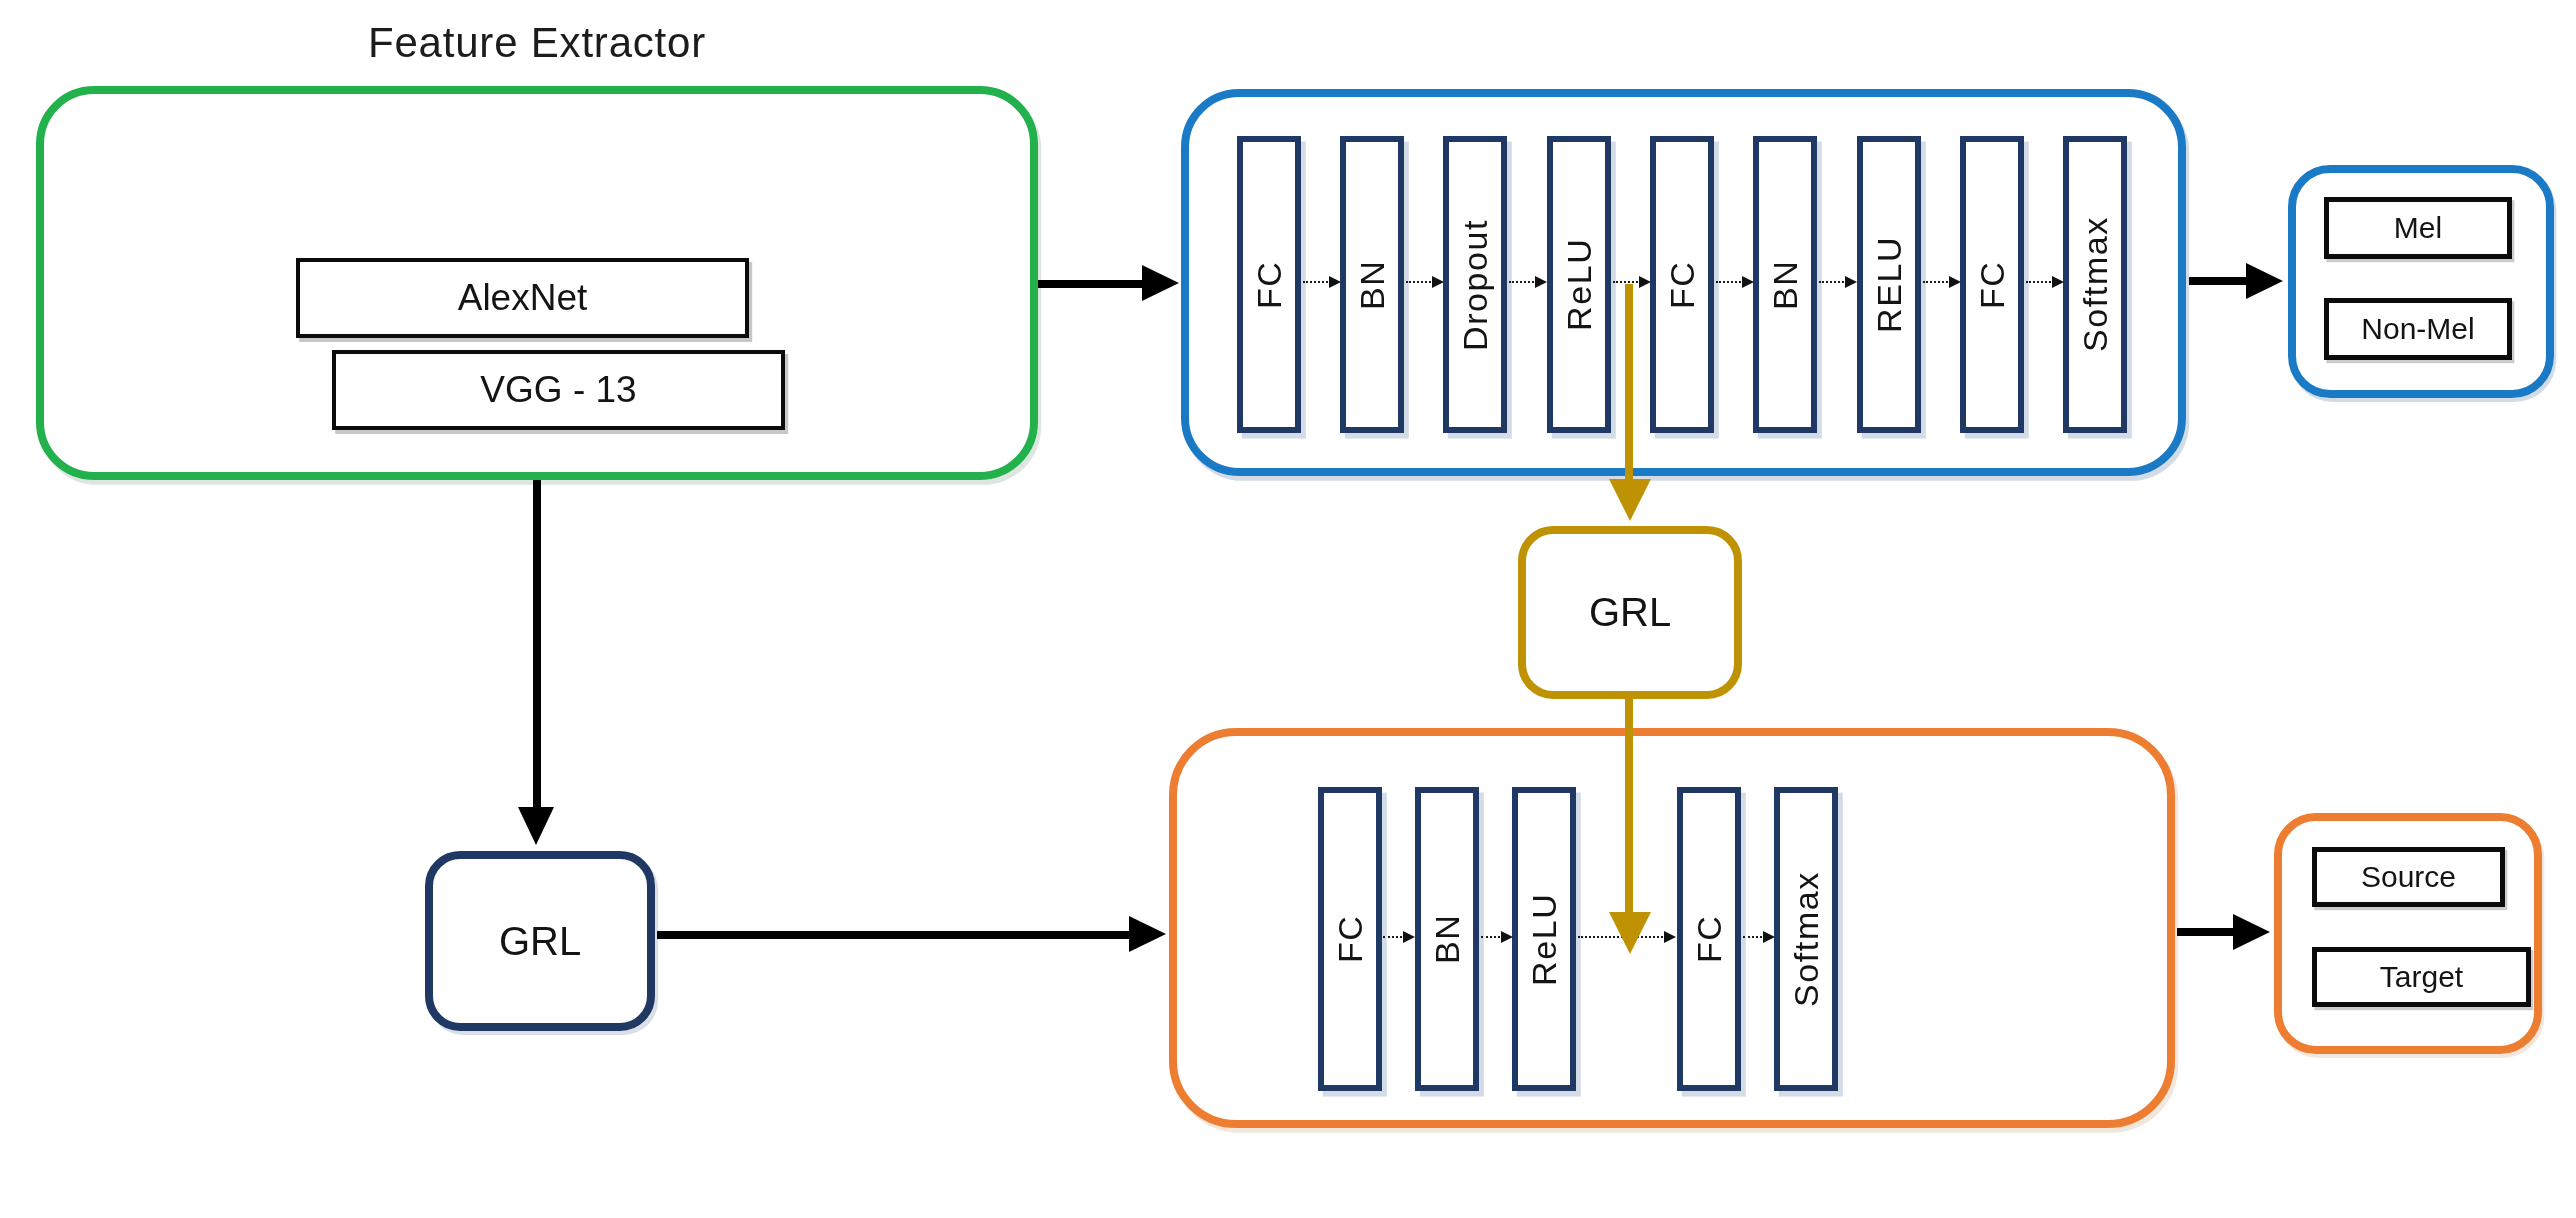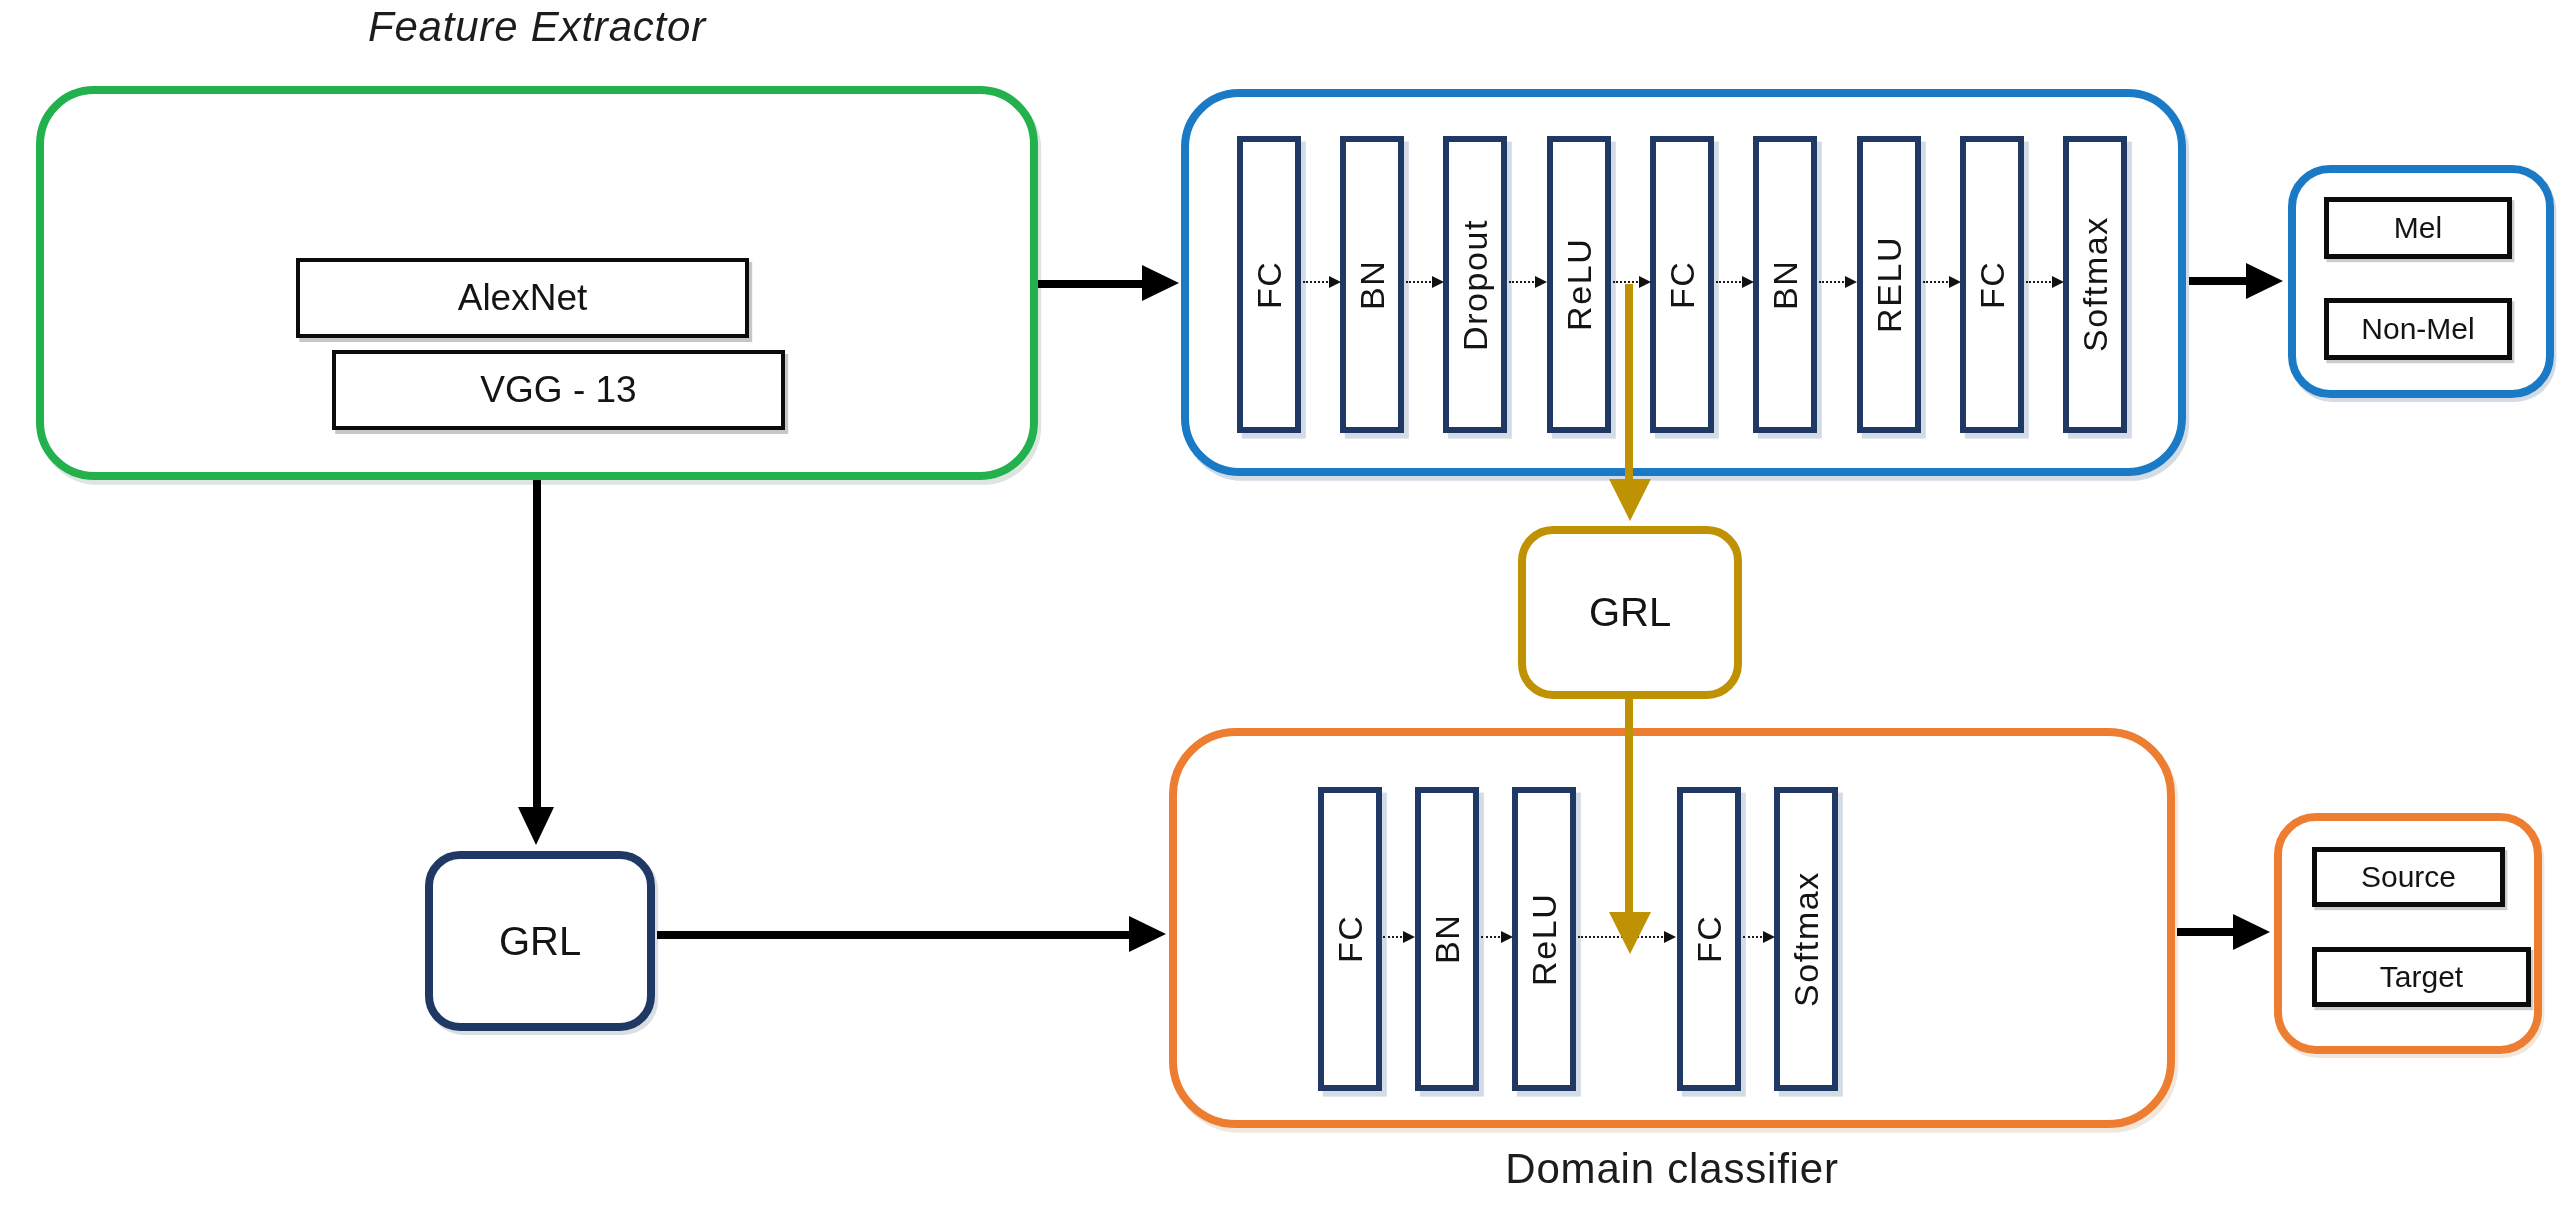--- a/index.html
+++ b/index.html
@@ -1,21 +1,21 @@
 <!DOCTYPE html>
 <html style="font-size:12.8px"><head>
 <meta charset="utf-8">
 <style>
   html,body{margin:0;padding:0;background:#ffffff;}
   body{font-family:"Liberation Sans", sans-serif;}
   .canvas{position:relative;width:2576px;height:1218px;background:#ffffff;overflow:hidden;}
 
   
   .title{position:absolute;text-align:center;font-size:42px;color:#1c1c1c;letter-spacing:0.8px;}
-  .t-fe{left:36px;top:3px;width:1002px;font-style:italic;}
+  .t-fe{left:36px;top:19px;width:1002px;}
   .t-lp{left:1181px;top:12.8px;width:1005px;}
   .t-dc{left:1169px;top:1145px;width:1006px;}
 
   
   .cbox{position:absolute;box-sizing:border-box;background:transparent;z-index:1;}
   .c-green{left:36px;top:86px;width:1002px;height:394px;border:8px solid #23B14D;border-radius:58px;box-shadow:3.2px 4.8px 0 rgba(120,150,130,0.25);}
   .c-lp{left:1181px;top:89px;width:1005px;height:387px;border:8px solid #1B7AC6;border-radius:58px;box-shadow:3.2px 4.8px 0 rgba(110,140,170,0.30);}
   .c-mel{left:2288px;top:165px;width:266px;height:233px;border:8px solid #1B7AC6;border-radius:42px;box-shadow:2.4px 4px 0 rgba(110,140,170,0.30);}
   .c-gold{left:1518px;top:526px;width:224px;height:173px;border:8.8px solid #BF9204;border-radius:35px;display:flex;align-items:center;justify-content:center;font-size:40px;color:#141414;}
   .c-navy{left:425px;top:851px;width:230px;height:180px;border:8.8px solid #1F3864;border-radius:35px;display:flex;align-items:center;justify-content:center;font-size:40px;color:#141414;box-shadow:3.2px 4px 0 rgba(150,160,180,0.35);}
@@ -71,21 +71,20 @@
   .ghead{position:absolute;width:0;height:0;border-left:21px solid transparent;border-right:21px solid transparent;border-top:42px solid #BF9204;z-index:5;}
   .y1s{left:1625px;top:284px;width:8px;height:198px;}  .y1h{left:1609px;top:479px;}
   .y2s{left:1625px;top:697px;width:8px;height:217px;}  .y2h{left:1609px;top:912px;}
 </style>
 </head>
 <body>
 
 <div class="canvas">
 
   <div class="title t-fe">Feature Extractor</div>
-  <div class="title t-dc">Domain classifier</div>
 
   <div class="cbox c-green"></div>
   <div class="mrow m1">AlexNet</div>
   <div class="mrow m2">VGG - 13</div>
 
   <div class="cbox c-lp"></div>
   <div class="vl lp-l lp0">FC</div>
   <div class="vl lp-l lp1">BN</div>
   <div class="vl lp-l lp2">Dropout</div>
   <div class="vl lp-l lp3">ReLU</div>

